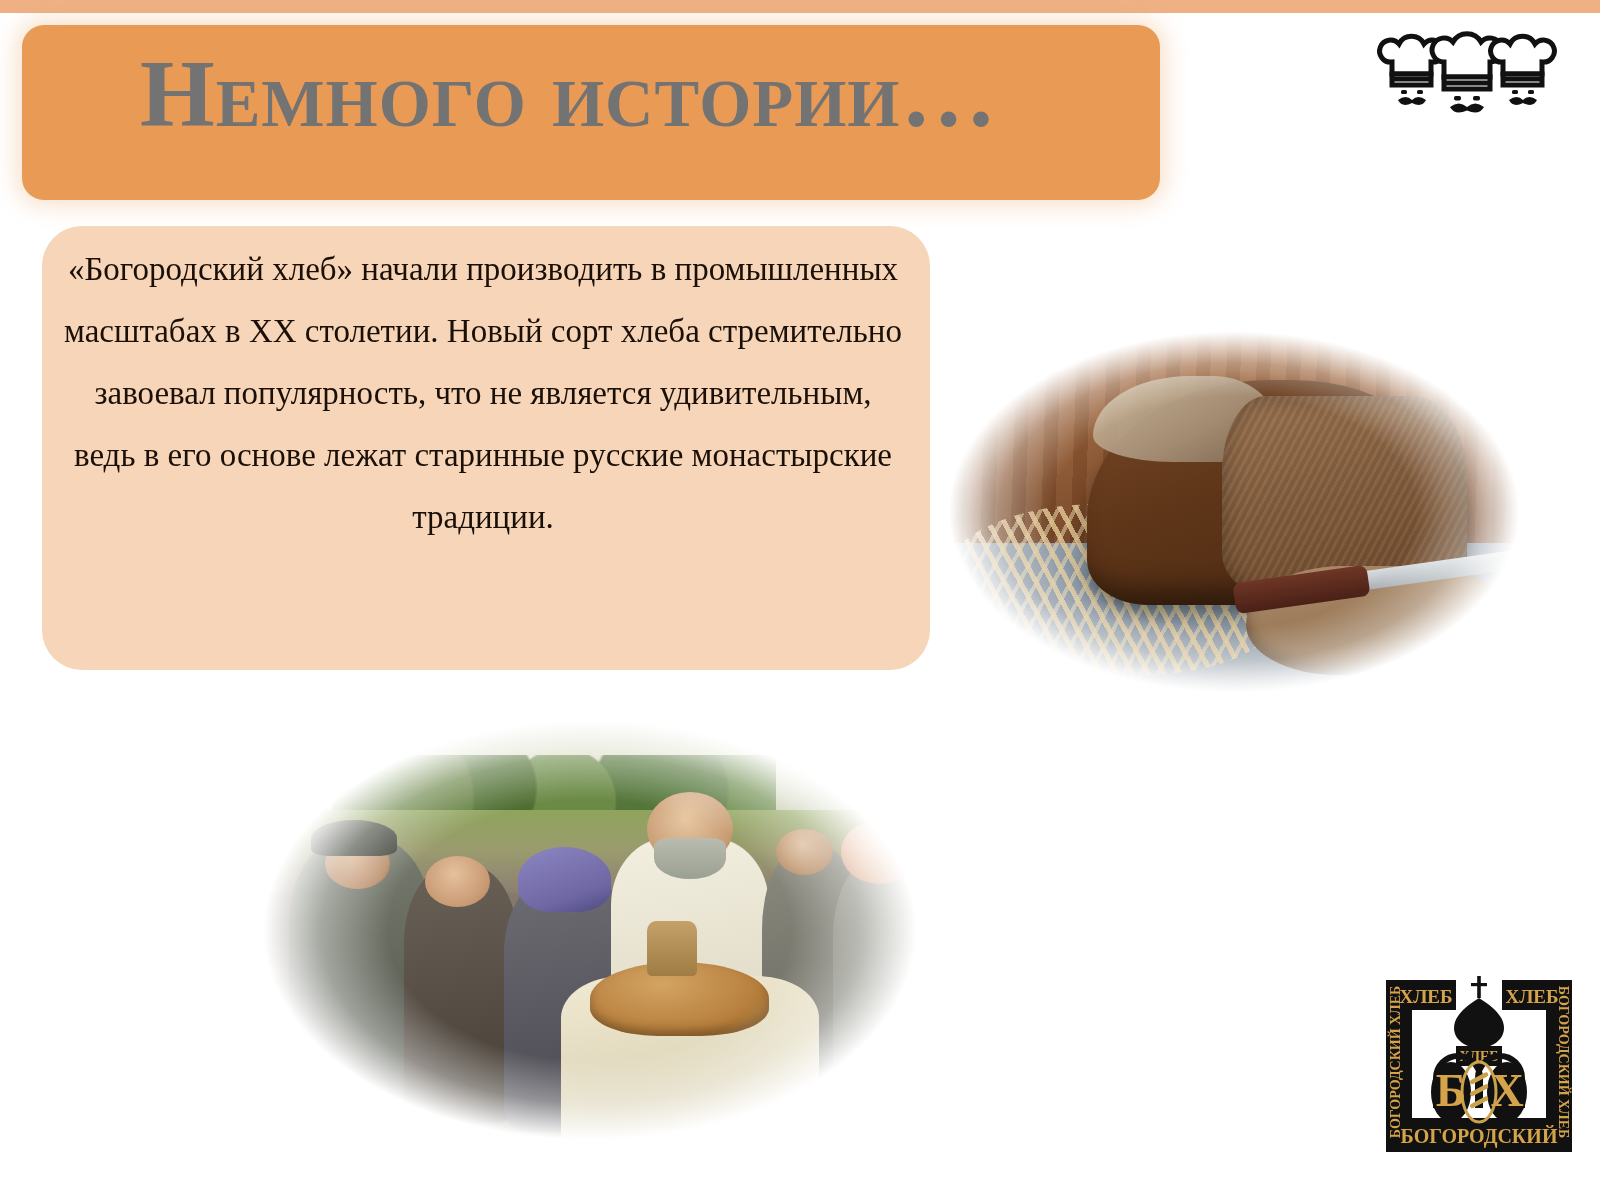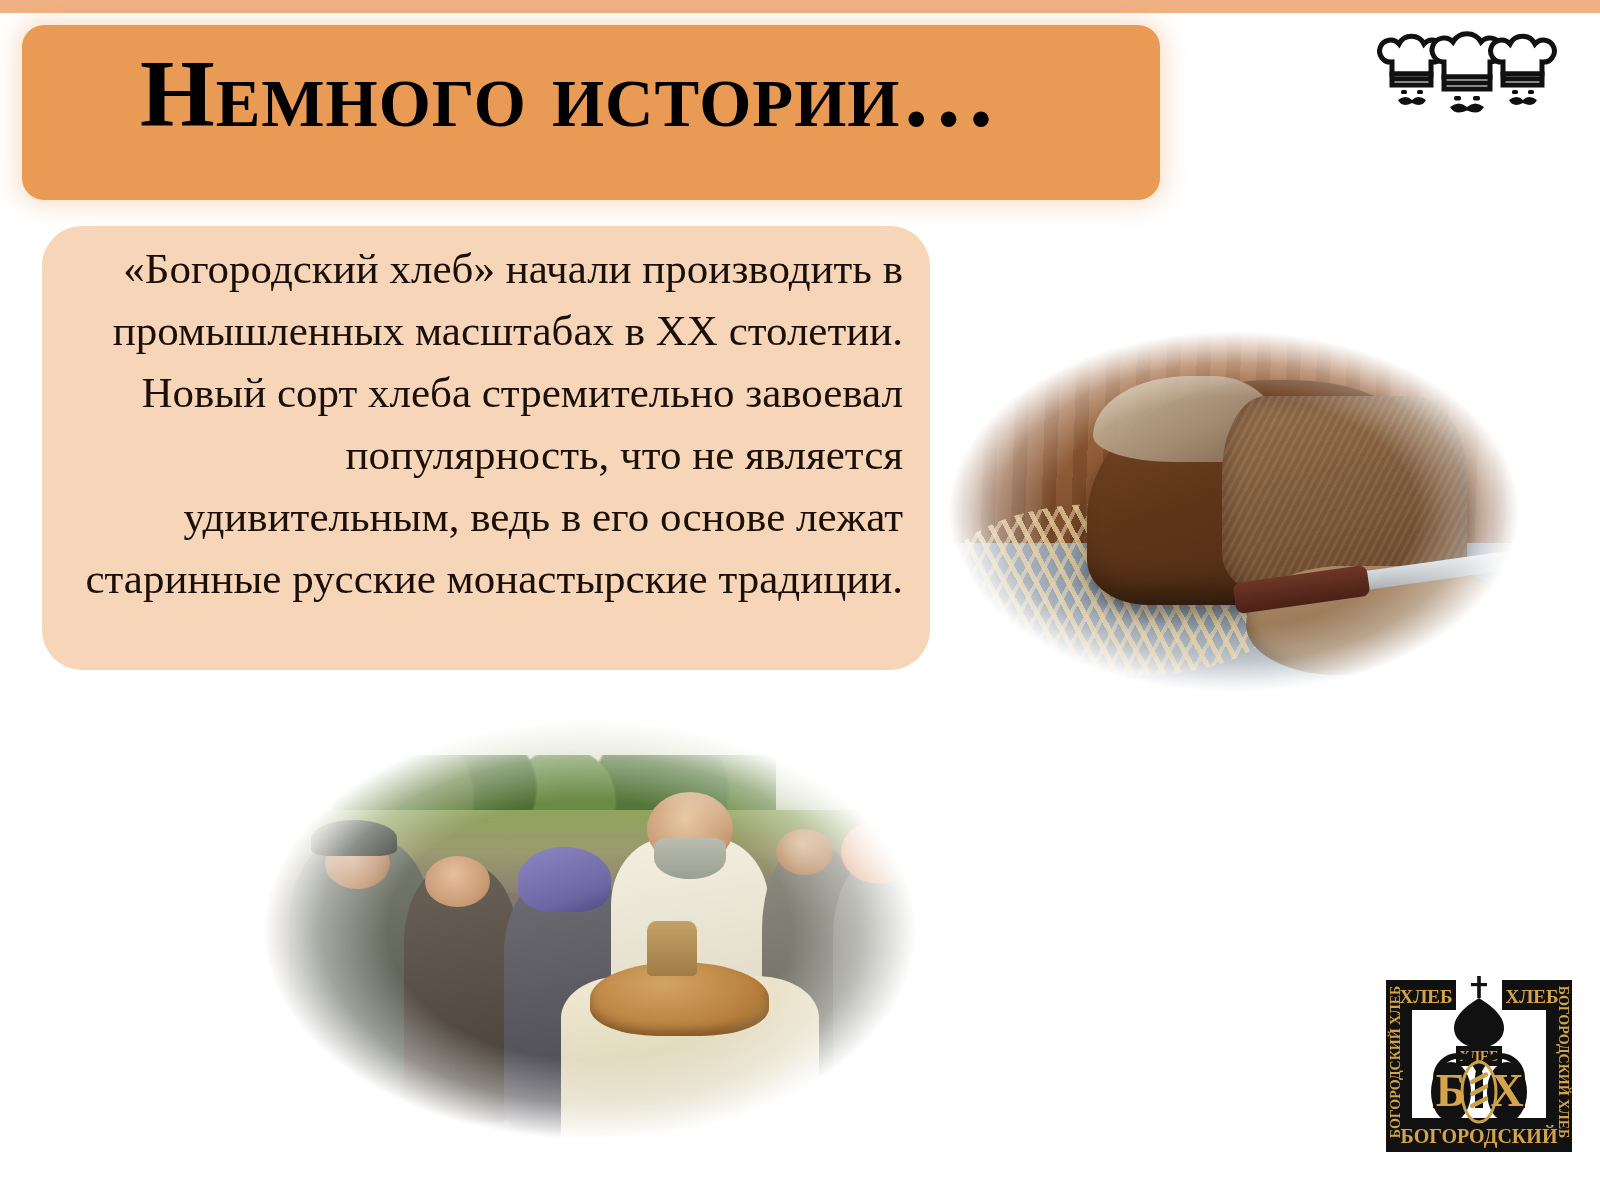--- a/index.html
+++ b/index.html
@@ -34,21 +34,21 @@
     height: 175px;
     background: #e99a55;
     border-radius: 22px;
     box-shadow: 0 0 22px 6px rgba(233,154,85,0.30);
   }
   .title-text {
     position: absolute;
     left: 140px;
     top: 42px;
     width: 980px;
-    color: #000000;
+    color: #737373;
     font-family: "Liberation Serif", "DejaVu Serif", serif;
     font-weight: bold;
     font-size: 96px;
     line-height: 104px;
     font-variant: small-caps;
     letter-spacing: 1px;
     white-space: nowrap;
   }
 
   
@@ -70,24 +70,24 @@
     background: #f7d5b8;
     border-radius: 40px;
   }
   .body-text {
     position: absolute;
     left: 63px;
     top: 238px;
     width: 840px;
     color: #1a1008;
     font-family: "Liberation Serif", "DejaVu Serif", serif;
-    font-size: 43px;
+    font-size: 33px;
     line-height: 62px;
     font-weight: normal;
-    text-align: right;
+    text-align: center;
   }
 
   
   .photo-bread {
     position: absolute;
     left: 928px;
     top: 318px;
     width: 612px;
     height: 388px;
     border-radius: 50% / 50%;

